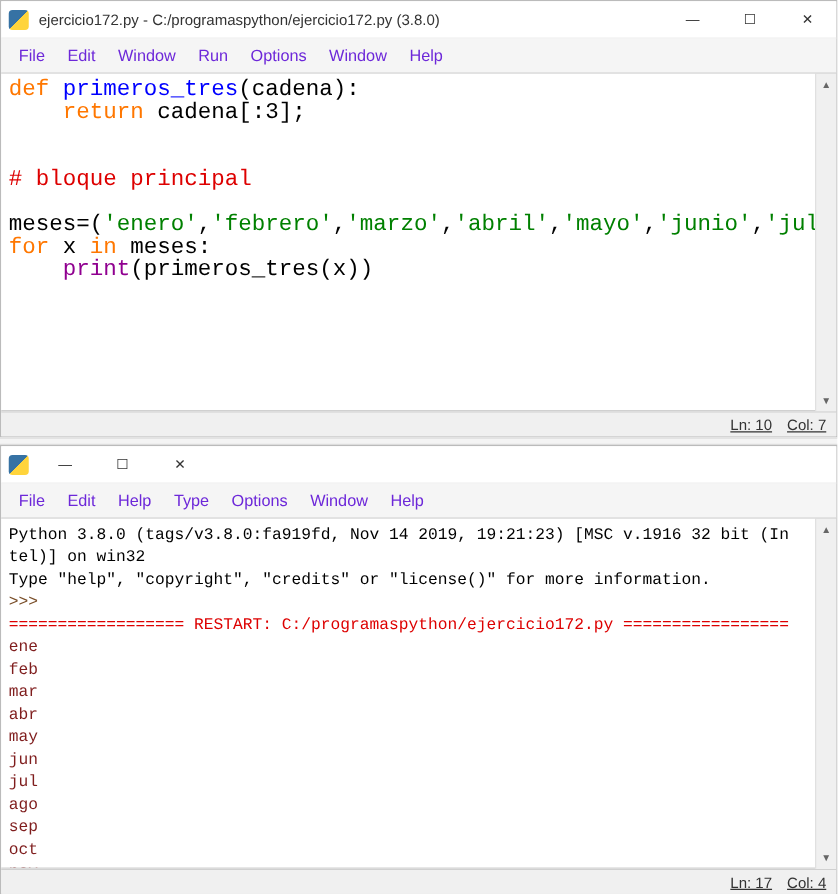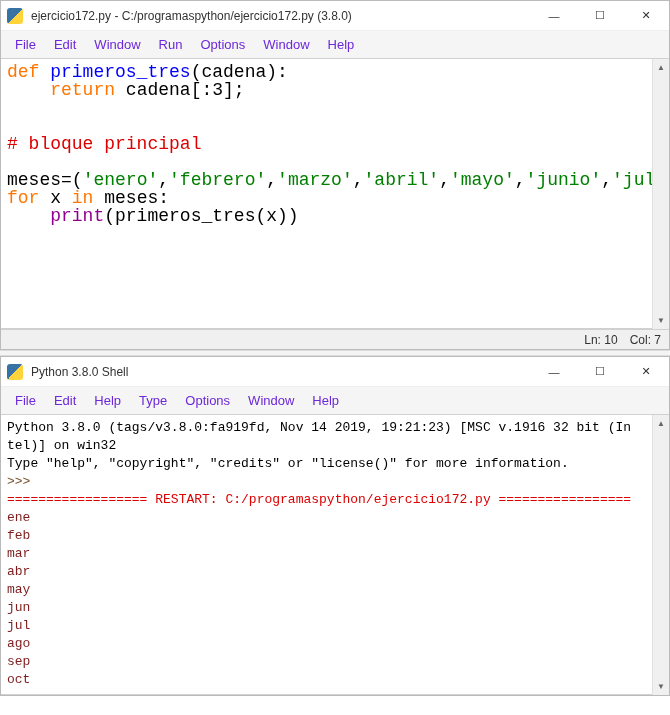--- a/index.html
+++ b/index.html
@@ -11,21 +11,21 @@
 .win-controls { display: flex; }
 .win-btn { width: 46px; height: 30px; display: flex; align-items: center; justify-content: center; font-family: "Segoe UI Symbol", sans-serif; font-size: 11px; color: #333; }
 .menubar { display: flex; gap: 2px; padding: 4px 6px; background: #f5f5f5; border-bottom: 1px solid #d0d0d0; font-size: 13px; }
 .menubar .menu-item { padding: 2px 8px; color: #6d28d9; }
 .editor { font-family: Liberation Mono, monospace; font-size: 18px; line-height: 18px; padding: 4px 6px; background: #fff; height: 270px; overflow: hidden; white-space: pre; border-bottom: 1px solid #d0d0d0; }
 .shell-content { font-family: "Courier New", monospace; font-size: 13px; line-height: 18px; padding: 4px 6px; background: #fff; height: 280px; overflow: hidden; white-space: pre; border-bottom: 1px solid #d0d0d0; position: relative; }
 .scroll-track { width: 17px; background: #f0f0f0; display: flex; flex-direction: column; align-items: center; justify-content: space-between; border-left:1px solid #e0e0e0;}
 .scroll-arrow { width:17px; height:17px; display:flex; align-items:center; justify-content:center; font-size:8px; color:#666; }
 .editor-wrap, .shell-wrap { display:flex; }
 .editor-wrap .editor, .shell-wrap .shell-content { flex:1; }
-.statusbar { background: #f0f0f0; border-top: 1px solid #d0d0d0; height: 20px; display: flex; justify-content: flex-end; align-items: center; padding: 0 8px; font-size: 12px; color: #333; gap: 12px; }
+.statusbar { background: #f0f0f0; border-top: 1px solid #d0d0d0; height: 20px; display: flex; justify-content: flex-end; align-items: center; padding: 0 8px; font-size: 12px; color: #333; gap: 12px; text-decoration: underline; }
 .kw-orange { color: #ff7700; }
 .kw-blue { color: #0000ff; }
 .kw-purple { color: #900090; }
 .kw-green { color: #008000; }
 .kw-red { color: #dd0000; }
 .kw-black { color: #000; }
 .prompt { color: #7a4f2a; }
 .out-blue { color: #7f1d1d; }
 .sep { height: 6px; background: #f4f4f4; border-top:1px solid #ddd; border-bottom:1px solid #ddd;}
 .pyicon { display:inline-block; width:16px; height:16px; background: linear-gradient(135deg,#3672a4 50%,#ffd43b 50%); border-radius:3px; }
@@ -72,21 +72,20 @@
     <span>Ln: 10</span>
     <span>Col: 7</span>
   </div>
 </div>
 
 <div class="sep"></div>
 
 <div class="window">
   <div class="titlebar">
     <span class="icon"><span class="pyicon"></span></span>
-    <span class="title">Python 3.8.0 Shell</span>
     <div class="win-controls">
       <div class="win-btn">—</div>
       <div class="win-btn">☐</div>
       <div class="win-btn">✕</div>
     </div>
   </div>
   <div class="menubar">
     <span class="menu-item">File</span>
     <span class="menu-item">Edit</span>
     <span class="menu-item">Help</span>
@@ -113,13 +112,17 @@
 <span class="out-blue">oct</span>
 <span class="out-blue">nov</span>
 
 
 </div>
     <div class="scroll-track">
       <div class="scroll-arrow">▲</div>
       <div class="scroll-arrow">▼</div>
     </div>
   </div>
+  <div class="statusbar">
+    <span>Ln: 17</span>
+    <span>Col: 4</span>
+  </div>
 </div>
 
 </body></html>

